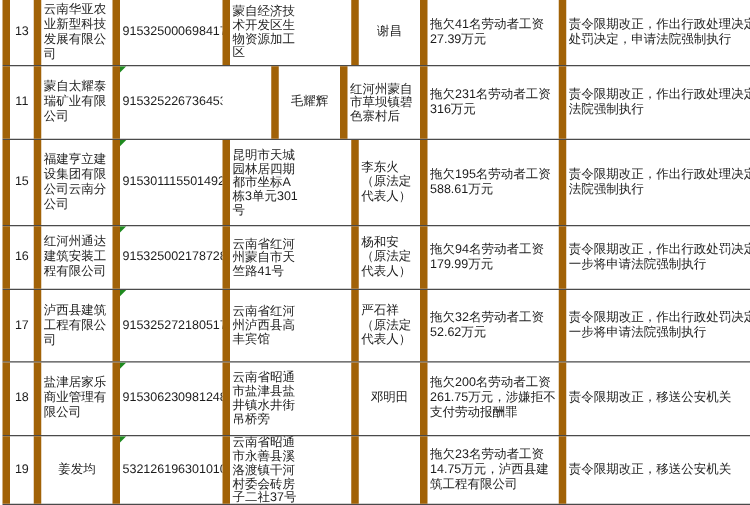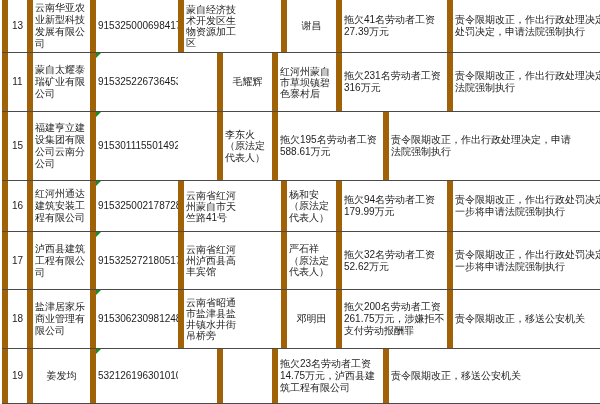--- a/index.html
+++ b/index.html
@@ -86,20 +86,23 @@
     <div class="cell c-no">
         <div class="txt">15</div>
       </div>
     <div class="cell c-company">
         <div class="txt">福建亨立建设集团有限公司云南分公司</div>
       </div>
     <div class="cell c-code">
         <span class="flag"></span>
         <div class="txt">91530111550149280X</div>
       </div>
+    <div class="cell c-address">
+        <div class="txt">昆明市天城园林居四期都市坐标A栋3单元301号</div>
+      </div>
     <div class="cell c-rep">
         <div class="txt">李东火（原法定代表人）</div>
       </div>
     <div class="cell c-violation">
         <div class="txt">拖欠195名劳动者工资588.61万元</div>
       </div>
     <div class="cell c-penalty">
         <div class="txt">责令限期改正，作出行政处理决定，申请法院强制执行</div>
       </div>
   </div>
@@ -183,20 +186,23 @@
     <div class="cell c-no">
         <div class="txt">19</div>
       </div>
     <div class="cell c-company">
         <div class="txt">姜发均</div>
       </div>
     <div class="cell c-code">
         <span class="flag"></span>
         <div class="txt">532126196301010010</div>
       </div>
+    <div class="cell c-address">
+        <div class="txt">云南省昭通市永善县溪洛渡镇干河村委会砖房子二社37号</div>
+      </div>
     <div class="cell c-rep">
         <div class="txt"></div>
       </div>
     <div class="cell c-violation">
         <div class="txt">拖欠23名劳动者工资14.75万元，泸西县建筑工程有限公司</div>
       </div>
     <div class="cell c-penalty">
         <div class="txt">责令限期改正，移送公安机关</div>
       </div>
   </div>

